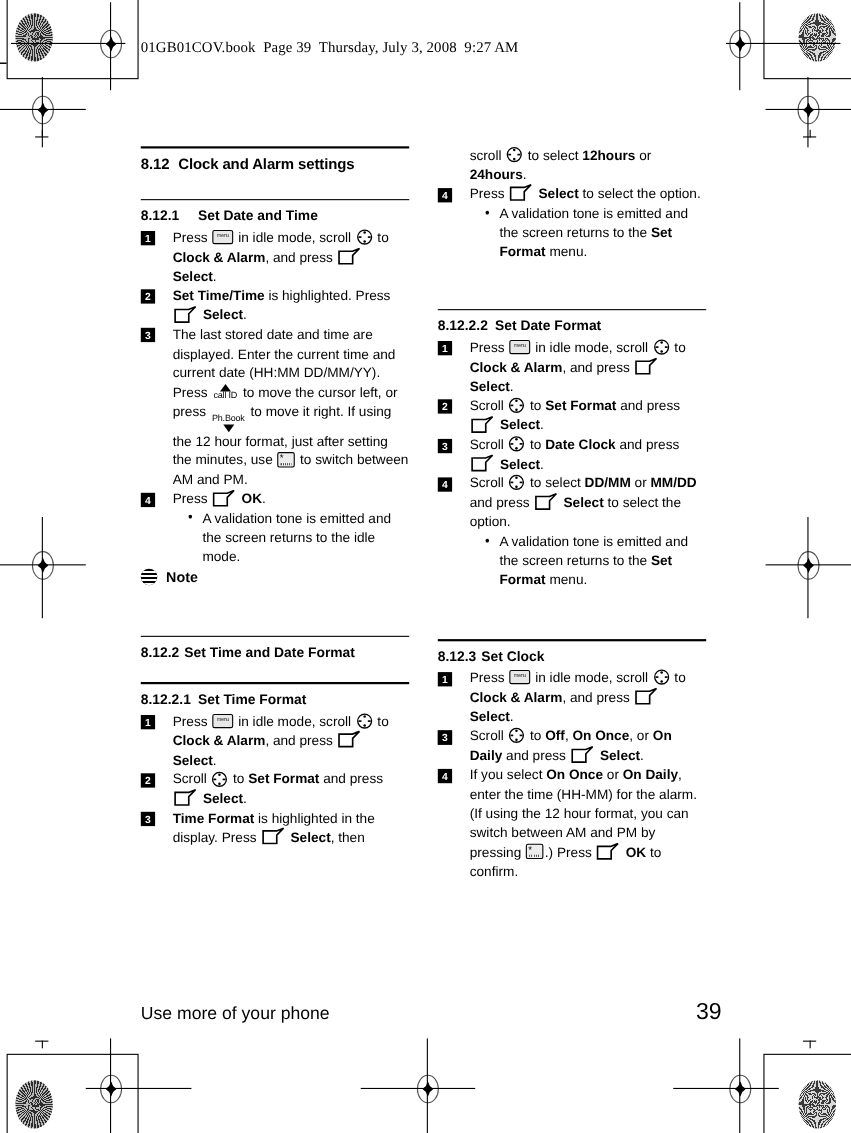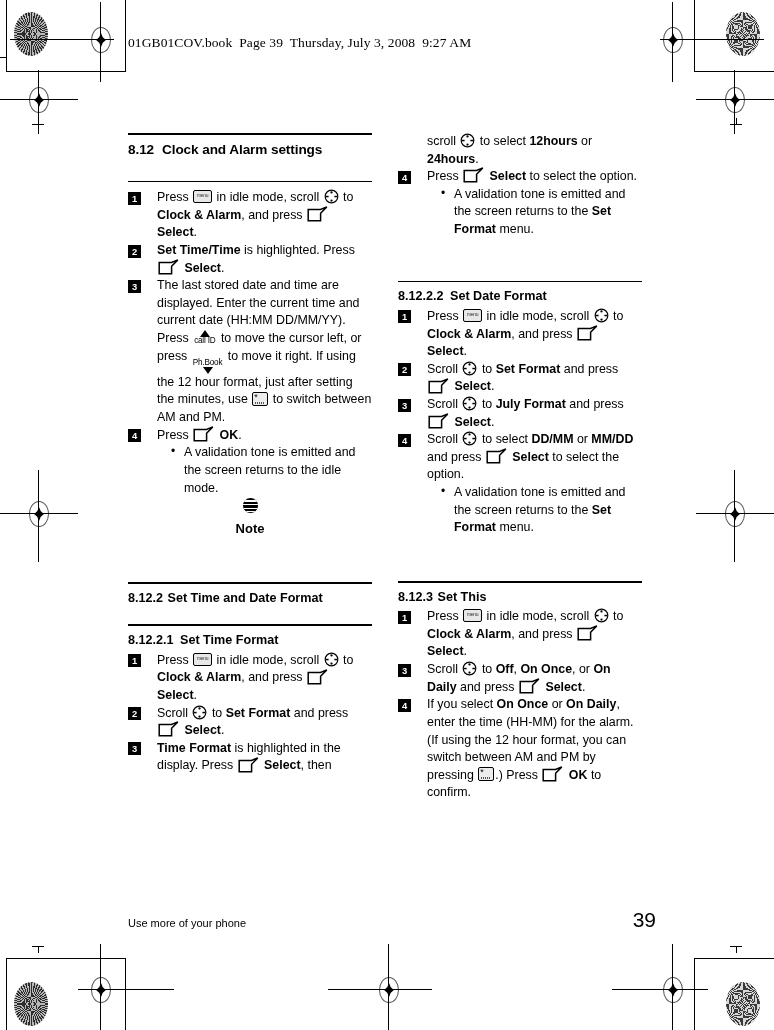--- a/index.html
+++ b/index.html
@@ -223,21 +223,20 @@
   }
   .ico-callid .tri { border-bottom: 7px solid #000; }
   .ico-phbook .tri { border-top: 7px solid #000; }
   .ico-callid { display: inline-block; vertical-align: -1px; }
   .ico-phbook { display: inline-block; vertical-align: -5px; }
 
   
   .note-head {
     display: flex; align-items: center; gap: 8px;
     margin: 1px 0 1px 0;
-    flex-direction: column;
   }
   .ico-note {
     width: 15px; height: 15px;
     border-radius: 50%;
     background: #000;
     position: relative;
     overflow: hidden;
     flex: none;
   }
   .ico-note::before {
@@ -250,21 +249,21 @@
 
   
   .footer {
     position: absolute;
     left: 128px; right: 118px;
     top: 908px;
     display: flex;
     align-items: baseline;
     justify-content: space-between;
   }
-  .footer-text { font-size: 11px; }
+  .footer-text { font-size: 16px; }
   .footer-page { font-size: 21px; }
 </style>
 </head>
 <body>
 
 <div class="proof-layer">
 
   <div class="patch-box" style="left:-40px; top:-40px; width:120px; height:98px;"></div>
   <div class="patch-ellipse" style="left:12px; top:10px; width:36px; height:46px;"></div>
   <div class="crop-rule" style="left:0px; top:57px; width:62px; height:1px;"></div>
@@ -351,20 +350,23 @@
 <div class="page-body">
 
   <div class="col">
 
     <div class="rule"></div>
     <h2 class="sec">
       <span class="num">8.12</span><span>Clock and Alarm settings</span>
     </h2>
 
     <div class="rule top-gap"></div>
+    <h3 class="subsec">
+      <span class="num">8.12.1</span><span>Set Date and Time</span>
+    </h3>
     <ol class="steps">
         <li><span class="stepnum">1</span><span>Press <span class="ico ico-menu"><i>menu</i></span> in idle mode, scroll <span class="ico ico-scroll"><svg viewBox="0 0 15 15" width="15" height="15">
                 <circle cx="7.5" cy="7.5" r="6.3" fill="none" stroke="#000" stroke-width="1.2"></circle>
                 <circle cx="7.5" cy="3.4" r="1.15" fill="#000"></circle>
                 <circle cx="7.5" cy="11.6" r="1.15" fill="#000"></circle>
                 <rect x="2.0" y="6.8" width="2.6" height="1.5" fill="#000"></rect>
                 <rect x="10.4" y="6.8" width="2.6" height="1.5" fill="#000"></rect>
               </svg></span> to <b>Clock &amp; Alarm</b>, and press <span class="ico ico-soft"><svg viewBox="0 0 21 16" width="21" height="16">
                 <path d="M1.2 3.4 H13.5 L19.8 0.9 L13.6 7.2 V14.8 H1.2 Z" fill="none" stroke="#000" stroke-width="1.5" stroke-linejoin="miter"></path>
               </svg></span><b> Select</b>.</span></li>
@@ -457,39 +459,39 @@
                 <rect x="10.4" y="6.8" width="2.6" height="1.5" fill="#000"></rect>
               </svg></span> to <b>Set Format</b> and press <span class="ico ico-soft"><svg viewBox="0 0 21 16" width="21" height="16">
                 <path d="M1.2 3.4 H13.5 L19.8 0.9 L13.6 7.2 V14.8 H1.2 Z" fill="none" stroke="#000" stroke-width="1.5" stroke-linejoin="miter"></path>
               </svg></span><b> Select</b>.</span></li>
         <li><span class="stepnum">3</span><span>Scroll <span class="ico ico-scroll"><svg viewBox="0 0 15 15" width="15" height="15">
                 <circle cx="7.5" cy="7.5" r="6.3" fill="none" stroke="#000" stroke-width="1.2"></circle>
                 <circle cx="7.5" cy="3.4" r="1.15" fill="#000"></circle>
                 <circle cx="7.5" cy="11.6" r="1.15" fill="#000"></circle>
                 <rect x="2.0" y="6.8" width="2.6" height="1.5" fill="#000"></rect>
                 <rect x="10.4" y="6.8" width="2.6" height="1.5" fill="#000"></rect>
-              </svg></span> to <b>July Format</b> and press <span class="ico ico-soft"><svg viewBox="0 0 21 16" width="21" height="16">
+              </svg></span> to <b>Date Clock</b> and press <span class="ico ico-soft"><svg viewBox="0 0 21 16" width="21" height="16">
                 <path d="M1.2 3.4 H13.5 L19.8 0.9 L13.6 7.2 V14.8 H1.2 Z" fill="none" stroke="#000" stroke-width="1.5" stroke-linejoin="miter"></path>
               </svg></span><b> Select</b>.</span></li>
         <li><span class="stepnum">4</span><span>Scroll <span class="ico ico-scroll"><svg viewBox="0 0 15 15" width="15" height="15">
                 <circle cx="7.5" cy="7.5" r="6.3" fill="none" stroke="#000" stroke-width="1.2"></circle>
                 <circle cx="7.5" cy="3.4" r="1.15" fill="#000"></circle>
                 <circle cx="7.5" cy="11.6" r="1.15" fill="#000"></circle>
                 <rect x="2.0" y="6.8" width="2.6" height="1.5" fill="#000"></rect>
                 <rect x="10.4" y="6.8" width="2.6" height="1.5" fill="#000"></rect>
               </svg></span> to select <b>DD/MM</b> or <b>MM/DD</b> and press <span class="ico ico-soft"><svg viewBox="0 0 21 16" width="21" height="16">
                 <path d="M1.2 3.4 H13.5 L19.8 0.9 L13.6 7.2 V14.8 H1.2 Z" fill="none" stroke="#000" stroke-width="1.5" stroke-linejoin="miter"></path>
               </svg></span><b> Select</b> to select the option.</span><ul class="bullets">
             <li>A validation tone is emitted and the screen returns to the <b>Set Format</b> menu.</li>
           </ul></li>
       </ol>
 
     <div class="rule top-gap" style="margin-top:44px;"></div>
     <h3 class="subsec tight">
-      <span class="num">8.12.3</span>&nbsp;<span>Set This</span>
+      <span class="num">8.12.3</span>&nbsp;<span>Set Clock</span>
     </h3>
     <ol class="steps">
         <li><span class="stepnum">1</span><span>Press <span class="ico ico-menu"><i>menu</i></span> in idle mode, scroll <span class="ico ico-scroll"><svg viewBox="0 0 15 15" width="15" height="15">
                 <circle cx="7.5" cy="7.5" r="6.3" fill="none" stroke="#000" stroke-width="1.2"></circle>
                 <circle cx="7.5" cy="3.4" r="1.15" fill="#000"></circle>
                 <circle cx="7.5" cy="11.6" r="1.15" fill="#000"></circle>
                 <rect x="2.0" y="6.8" width="2.6" height="1.5" fill="#000"></rect>
                 <rect x="10.4" y="6.8" width="2.6" height="1.5" fill="#000"></rect>
               </svg></span> to <b>Clock &amp; Alarm</b>, and press <span class="ico ico-soft"><svg viewBox="0 0 21 16" width="21" height="16">
                 <path d="M1.2 3.4 H13.5 L19.8 0.9 L13.6 7.2 V14.8 H1.2 Z" fill="none" stroke="#000" stroke-width="1.5" stroke-linejoin="miter"></path>

